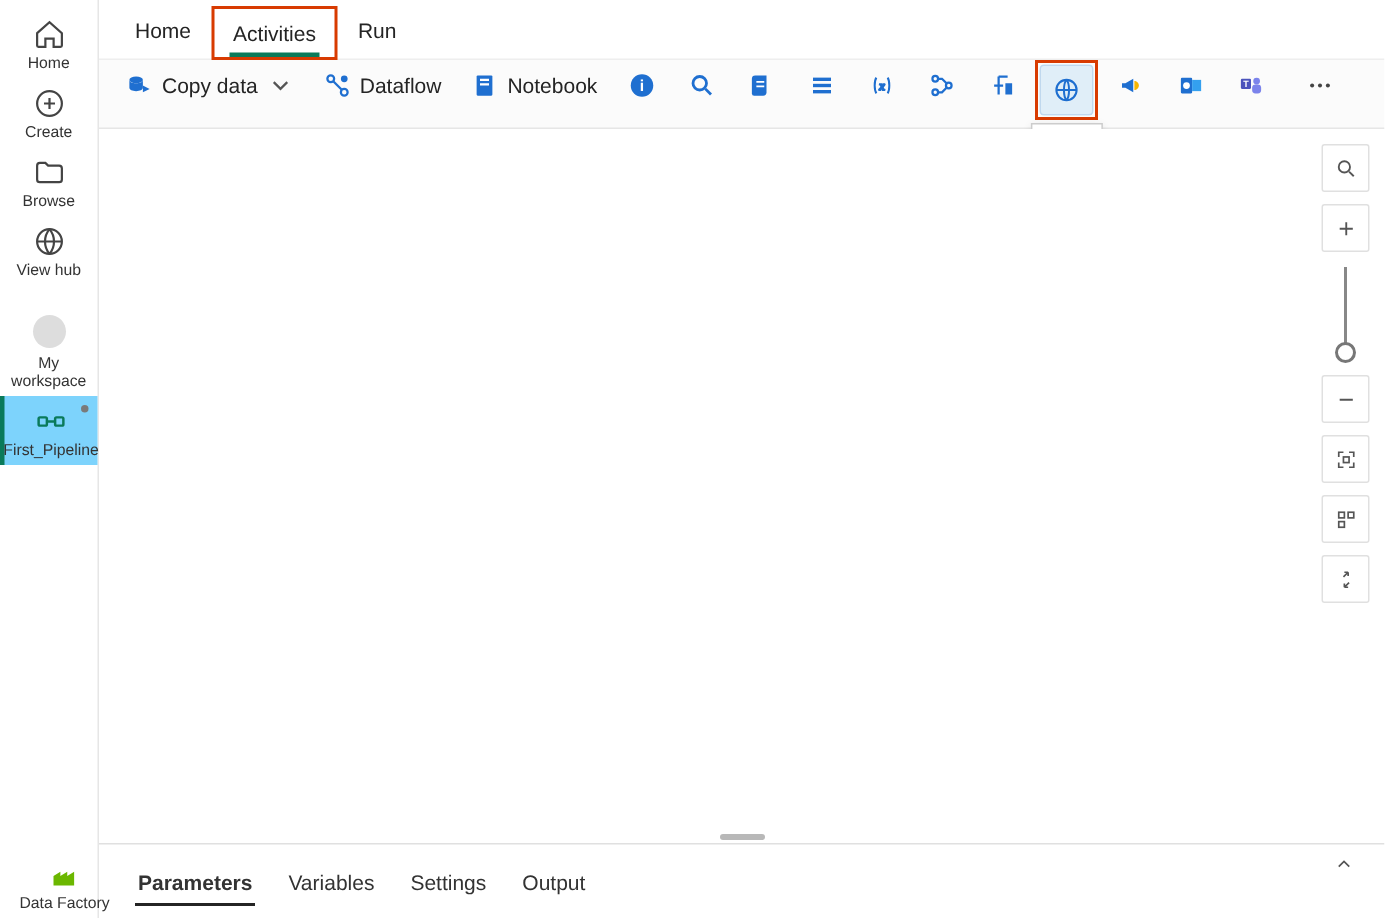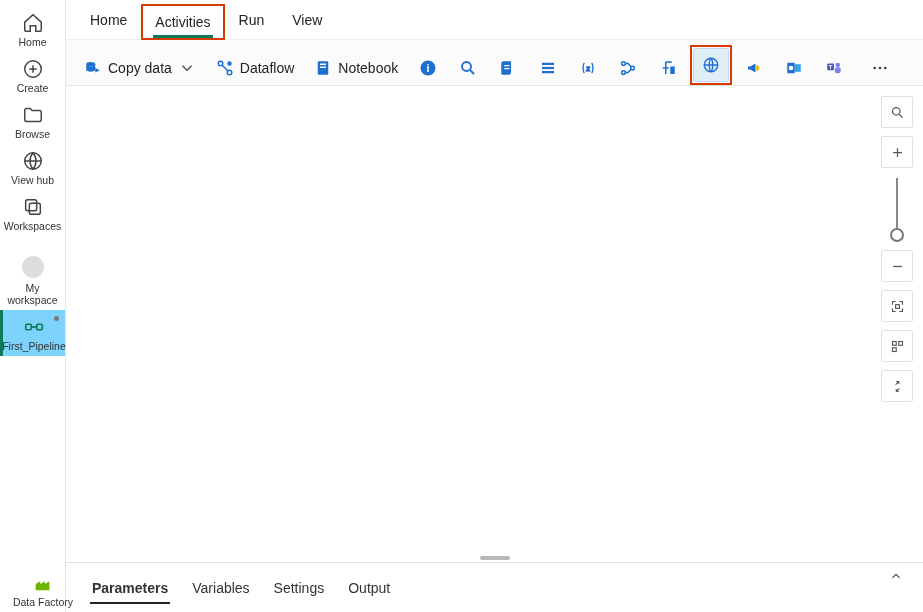--- a/index.html
+++ b/index.html
@@ -23,21 +23,21 @@
   .main { flex:1; display:flex; flex-direction:column; min-width:0; }
 
   
   .tabs { display:flex; align-items:stretch; height:40px; padding-left:10px; border-bottom:1px solid #eee; }
   .tab { display:flex; align-items:center; padding:0 14px; font-size:14px; cursor:pointer; }
   .tab.active { font-weight:400; position:relative; }
   .tab.active::after { content:""; position:absolute; left:10px; right:10px; bottom:0; height:3px; background:#0a7a5a; }
   .highlight-box { border:2px solid #d83b01; padding:0 12px !important; height:36px; margin-top:4px; align-self:flex-start; display:flex; align-items:center; }
 
   
-  .toolbar { display:flex; align-items:flex-end; height:46px; padding:0 10px; gap:4px; border-bottom:1px solid #e6e6e6; background:#fbfbfb; }
+  .toolbar { display:flex; align-items:flex-start; height:46px; padding:0 10px; gap:4px; border-bottom:1px solid #e6e6e6; background:#fbfbfb; }
   .tbtn { display:flex; align-items:center; height:34px; padding:0 8px; gap:6px; border-radius:3px; cursor:pointer; font-size:14px; color:#242424; }
   .tbtn svg { width:18px; height:18px; }
   .tbtn.icon-only { width:36px; justify-content:center; padding:0; }
   .tbtn.highlight { background:#e0eef8; box-shadow:0 0 0 1px #c0d8ee inset; }
   .tool-highlight-wrap { border:2px solid #d83b01; padding:1px; position:relative; }
   .tooltip { position:absolute; top:40px; left:50%; transform:translateX(-50%); background:#fff; border:1px solid #ccc; padding:4px 10px; font-size:12.5px; box-shadow:0 2px 6px rgba(0,0,0,0.12); white-space:nowrap; }
   .chev-down { width:10px; height:10px; }
 
   
   .canvas-wrap { flex:1; position:relative; background:#fff; overflow:hidden; }
@@ -80,27 +80,20 @@
         </svg>
       <span class="lbl">Browse</span>
     </div>
     <div class="rail-item">
       <svg viewBox="0 0 24 24" fill="none" stroke="#444" stroke-width="1.6">
           <circle cx="12" cy="12" r="9"></circle>
           <path d="M3 12h18M12 3a14 14 0 0 1 0 18M12 3a14 14 0 0 0 0 18"></path>
         </svg>
       <span class="lbl">View hub</span>
     </div>
-    <div class="rail-item">
-      <svg viewBox="0 0 24 24" fill="none" stroke="#444" stroke-width="1.6">
-          <rect x="4" y="4" width="12" height="12" rx="2"></rect>
-          <rect x="8" y="8" width="12" height="12" rx="2"></rect>
-        </svg>
-      <span class="lbl">Workspaces</span>
-    </div>
     <div class="rail-sep"></div>
     <div class="rail-item">
       <div class="avatar-dot"></div>
       <span class="lbl">My workspace</span>
     </div>
     <div class="pipeline-row">
       <span class="unsaved-dot"></span>
       <div class="rail-item active">
         <svg viewBox="0 0 24 24" fill="none" stroke="#0a7a5a" stroke-width="1.8">
             <rect x="3" y="9" width="6" height="6" rx="1"></rect>
@@ -117,21 +110,20 @@
       <span class="lbl">Data Factory</span>
     </div>
   </div>
 
   <div class="main">
 
     <div class="tabs">
       <div class="tab">Home</div>
       <div class="tab active highlight-box">Activities</div>
       <div class="tab">Run</div>
-      <div class="tab">View</div>
     </div>
 
     <div class="toolbar">
       <div class="tbtn">
         <svg viewBox="0 0 24 24">
             <ellipse cx="9" cy="7" rx="6" ry="3" fill="#1f6fd0"></ellipse>
             <path fill="#1f6fd0" d="M3 7v7c0 1.7 2.7 3 6 3s6-1.3 6-3V7c0 1.7-2.7 3-6 3S3 8.7 3 7z"></path>
             <path fill="#1f6fd0" d="M15 12l6 3-6 3z"></path>
           </svg>
         <span>Copy data</span>

